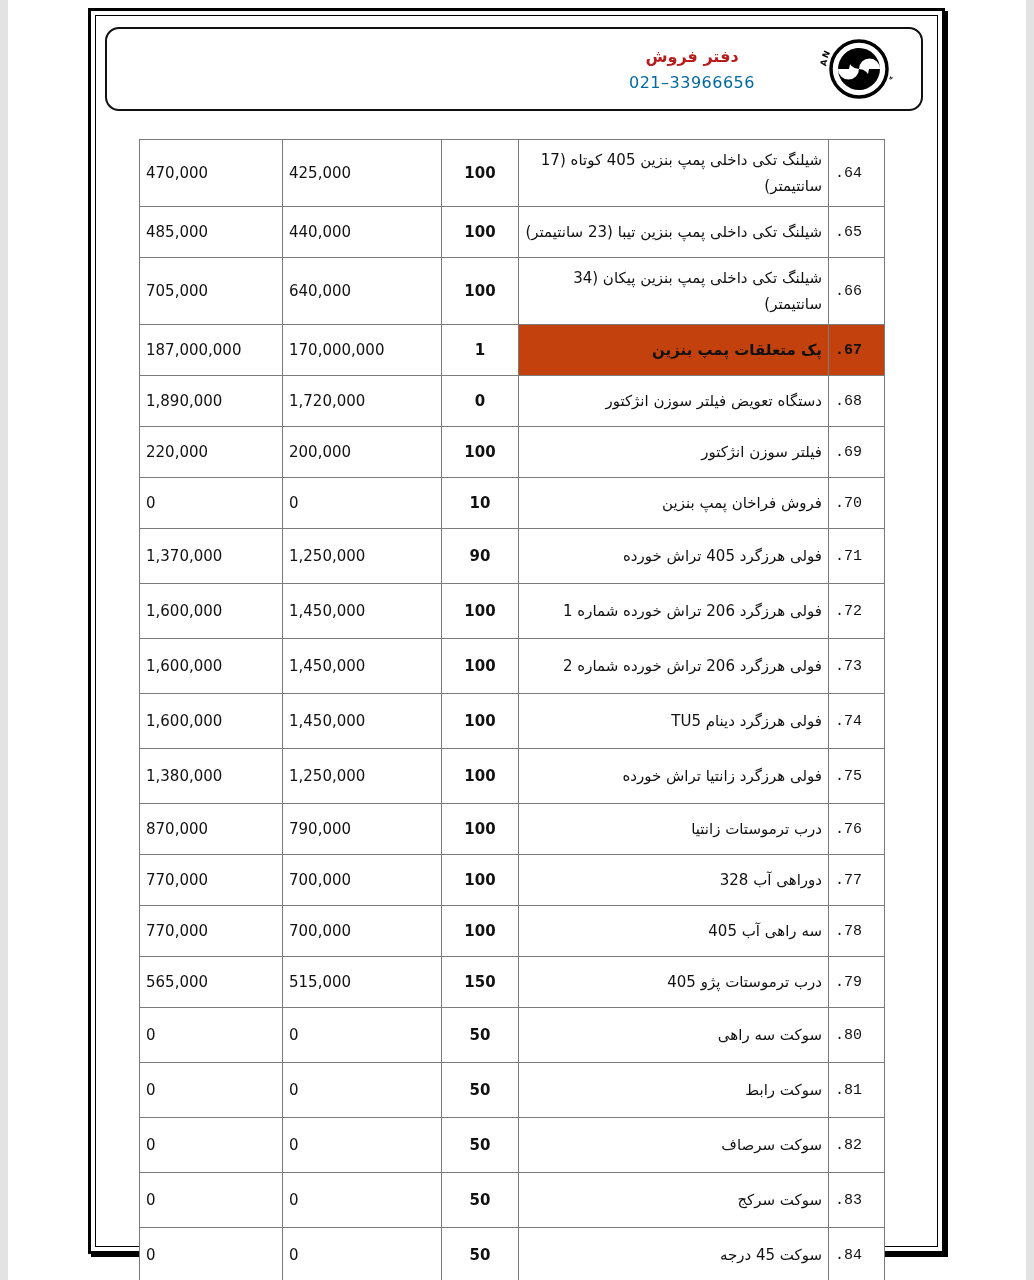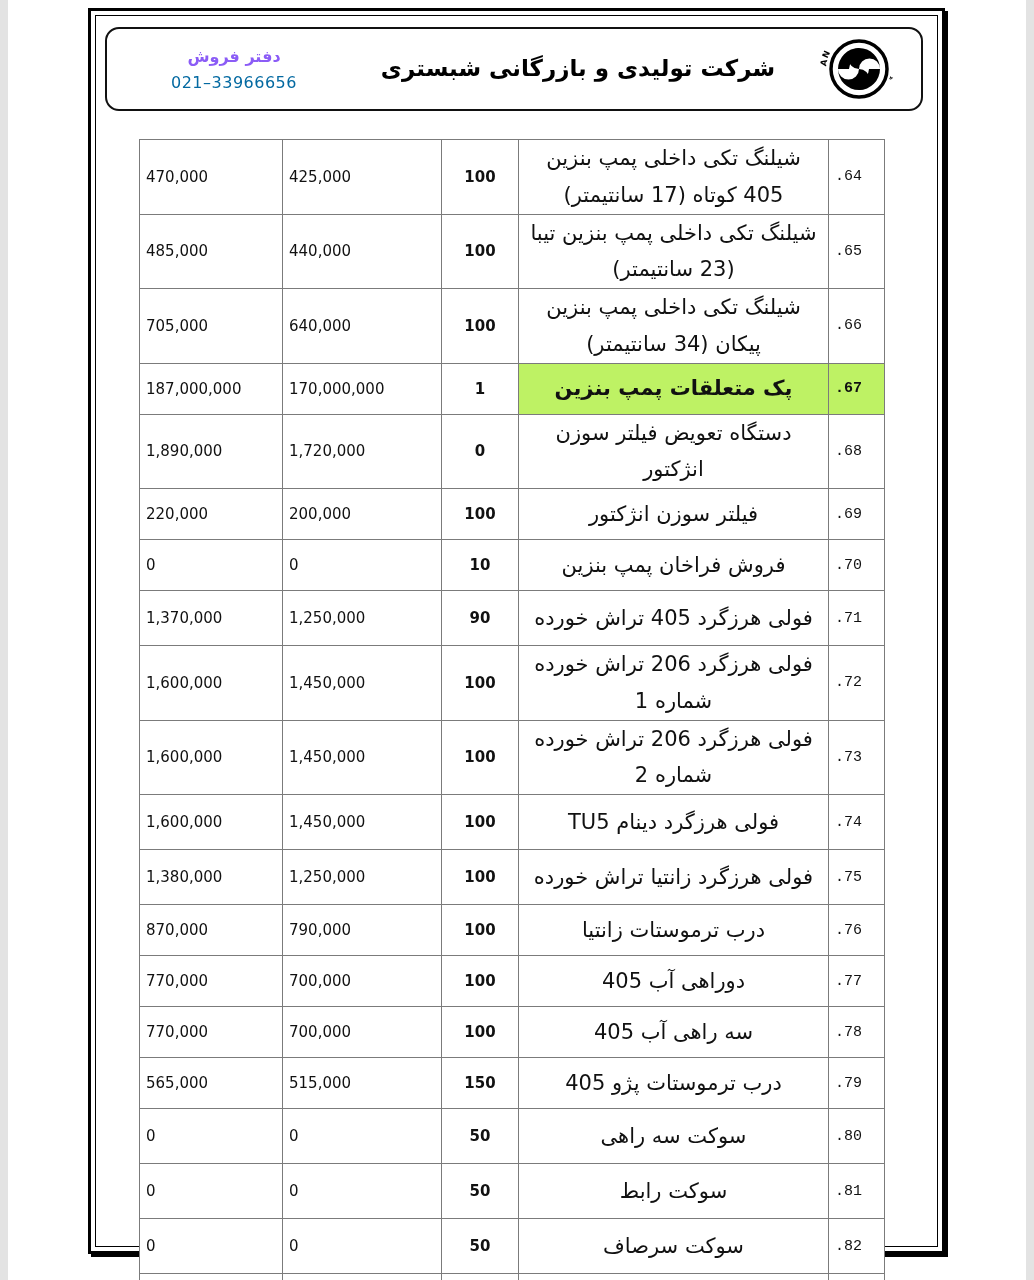--- a/index.html
+++ b/index.html
@@ -88,21 +88,21 @@
     font-size: 23px;
     font-weight: bold;
     color: #000000;
     letter-spacing: 0.4px;
     line-height: 1.2;
     direction: rtl;
   }
   .office-label {
     font-size: 16px;
     font-weight: bold;
-    color: #8b5cf6;
+    color: #b91c1c;
     direction: rtl;
     margin-bottom: 7px;
   }
   .office-phone {
     font-size: 16px;
     font-weight: normal;
     color: #0369a1;
     direction: ltr;
     font-family: "DejaVu Sans", "Liberation Sans", sans-serif;
     letter-spacing: 0.5px;
@@ -136,22 +136,21 @@
   col.c-prc2  { width: 159px; }
   col.c-prc1  { width: 143px; }
 
   td.cell-num {
     font-size: 15px;
     direction: ltr;
     font-family: Liberation Mono, monospace;
     color: #111111;
   }
   td.cell-name {
-    text-align: center;
-    font-size: 21px;
+    font-size: 15px;
     direction: rtl;
     line-height: 1.75;
     font-family: "DejaVu Sans", "Liberation Sans", sans-serif;
   }
   td.cell-qty {
     text-align: center;
     font-size: 15px;
     direction: ltr;
     font-family: "DejaVu Sans", "Liberation Sans", sans-serif;
     font-weight: bold;
@@ -162,21 +161,21 @@
     direction: ltr;
     font-family: "DejaVu Sans", "Liberation Sans", sans-serif;
     color: #1c1c1c;
   }
   tr.row-h1 td { height: 50px; }
   tr.row-h2 td { height: 66px; }
   tr.row-h3 td { height: 54px; }
 
   tr.highlight td.cell-name,
   tr.highlight td.cell-num {
-    background: #bef264;
+    background: #c2410c;
     font-weight: bold;
   }
 </style>
 </head>
 <body>
 
 <div class="gutter-left"></div>
 <div class="gutter-right"></div>
 
 <div class="page">
@@ -198,23 +197,20 @@
               <textPath href="#arcTop" startOffset="18%">HABESTAN</textPath>
             </text>
             <path id="arcBot" d="M 31 8 A 32 32 0 0 1 -22 24" fill="none" stroke="none"></path>
             <text font-size="6.5" font-family="'DejaVu Sans','Liberation Sans',sans-serif" fill="#000" letter-spacing="0.6">
               <textPath href="#arcBot" startOffset="4%">هبستان صنعت</textPath>
             </text>
           </g>
         </svg>
       </div>
 
-      <div class="hdr-title-cell">
-        <div class="company-title">شرکت تولیدی و بازرگانی شبستری</div>
-      </div>
 
       <div class="hdr-office-cell">
         <div class="office-label">دفتر فروش</div>
         <div class="office-phone">021–33966656</div>
       </div>
 
     </div>
   </div>
 
   <div class="price-table-wrap">
@@ -313,21 +309,21 @@
           </tr>
           <tr class="row-h1">
             <td class="cell-num">.76</td>
             <td class="cell-name">درب ترموستات زانتیا</td>
             <td class="cell-qty">100</td>
             <td class="cell-price">790,000</td>
             <td class="cell-price">870,000</td>
           </tr>
           <tr class="row-h1">
             <td class="cell-num">.77</td>
-            <td class="cell-name">دوراهی آب 405</td>
+            <td class="cell-name">دوراهی آب 328</td>
             <td class="cell-qty">100</td>
             <td class="cell-price">700,000</td>
             <td class="cell-price">770,000</td>
           </tr>
           <tr class="row-h1">
             <td class="cell-num">.78</td>
             <td class="cell-name">سه راهی آب 405</td>
             <td class="cell-qty">100</td>
             <td class="cell-price">700,000</td>
             <td class="cell-price">770,000</td>

